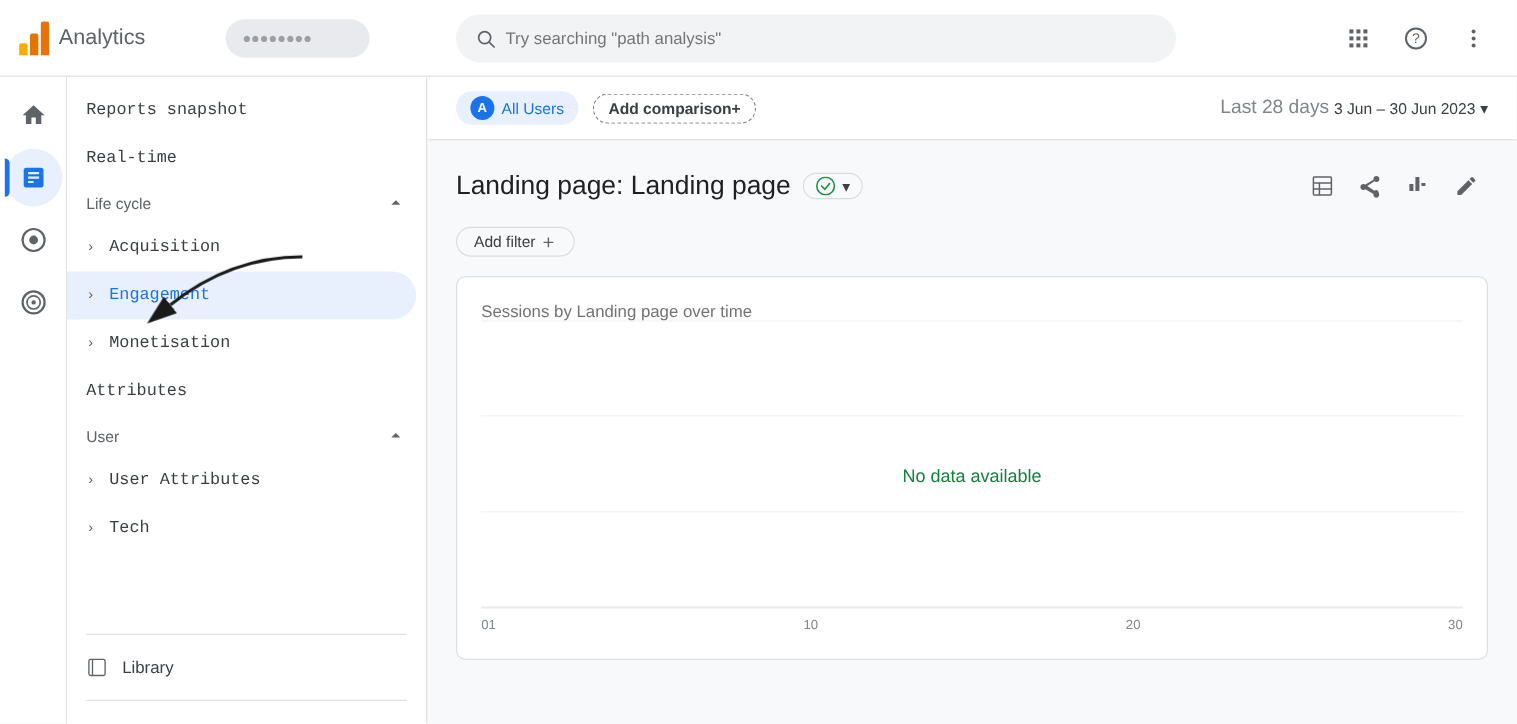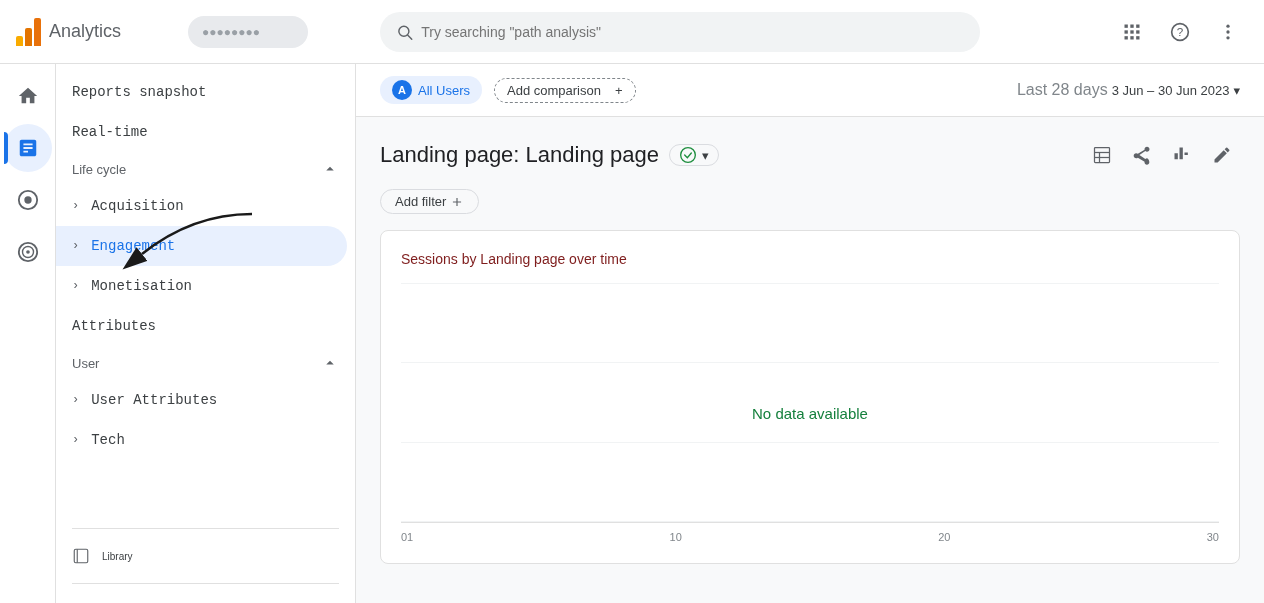--- a/index.html
+++ b/index.html
@@ -177,21 +177,21 @@
       cursor: pointer;
     }
     .section-header-text { font-size: 13px; color: #5f6368; }
     .sidebar-divider { height: 1px; background: #e0e0e0; margin: 8px 16px; }
     .sidebar-library {
       display: flex;
       align-items: center;
       gap: 12px;
       padding: 10px 16px;
       cursor: pointer;
-      font-size: 10px;
+      font-size: 14px;
       color: #3c4043;
     }
     .collapse-btn {
       width: 32px;
       height: 32px;
       border-radius: 50%;
       border: none;
       background: transparent;
       cursor: pointer;
       display: flex;
@@ -244,28 +244,29 @@
       color: #fff;
       font-size: 11px;
       font-weight: 700;
       display: flex;
       align-items: center;
       justify-content: center;
     }
     .compare-btn {
       display: flex;
       align-items: flex-start;
-      gap: 14px;
+      gap: 0;
       border: 1px dashed #80868b;
       border-radius: 20px;
       padding: 4px 12px;
       font-size: 13px;
       color: #3c4043;
       cursor: pointer;
       background: transparent;
+      font-weight: bold;
     }
     .date-range {
       margin-left: auto;
       font-size: 13px;
       color: #3c4043;
       display: flex;
       align-items: center;
       gap: 4px;
     }
     .date-range-label { color: #80868b; font-size: 16px; }
@@ -336,22 +337,21 @@
     
     .chart-card {
       background: #fff;
       border-radius: 8px;
       border: 1px solid #e0e0e0;
       padding: 20px;
       min-height: 320px;
     }
     .chart-title {
       font-size: 14px;
-      color: #7f1d1d;
-      margin-bottom: 16px;
+      color: #737373;
       font-weight: 400;
     }
     .chart-area {
       position: relative;
       height: 260px;
       display: flex;
       flex-direction: column;
     }
     .chart-lines {
       flex: 1;

